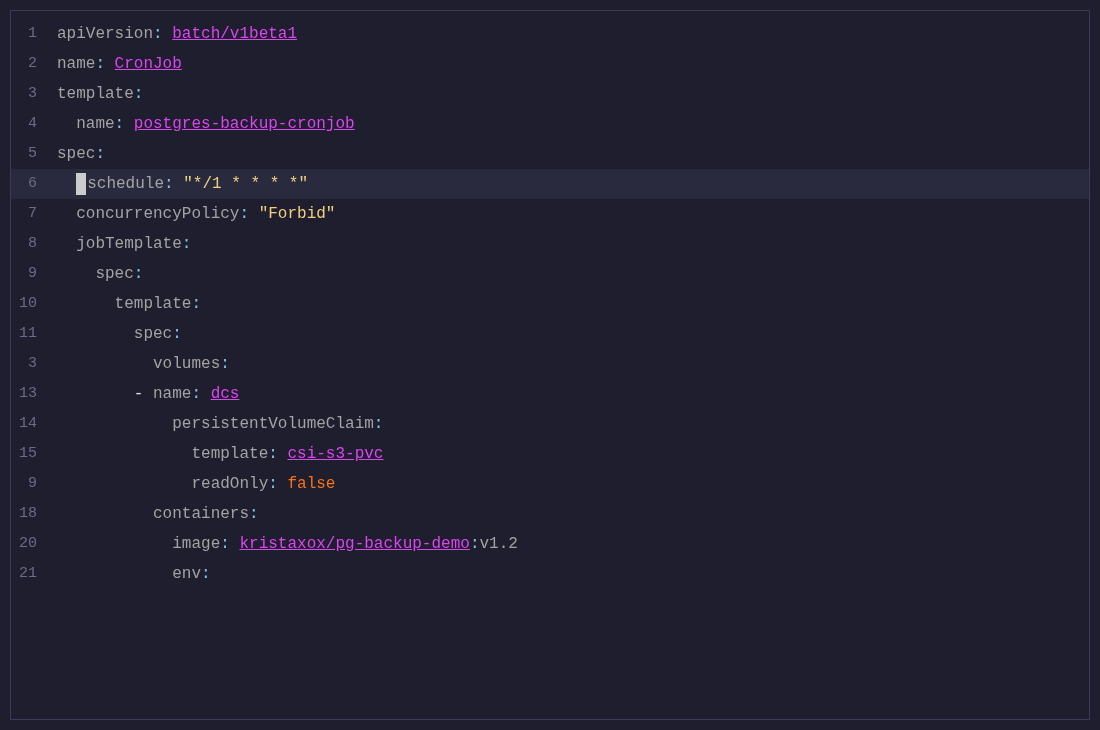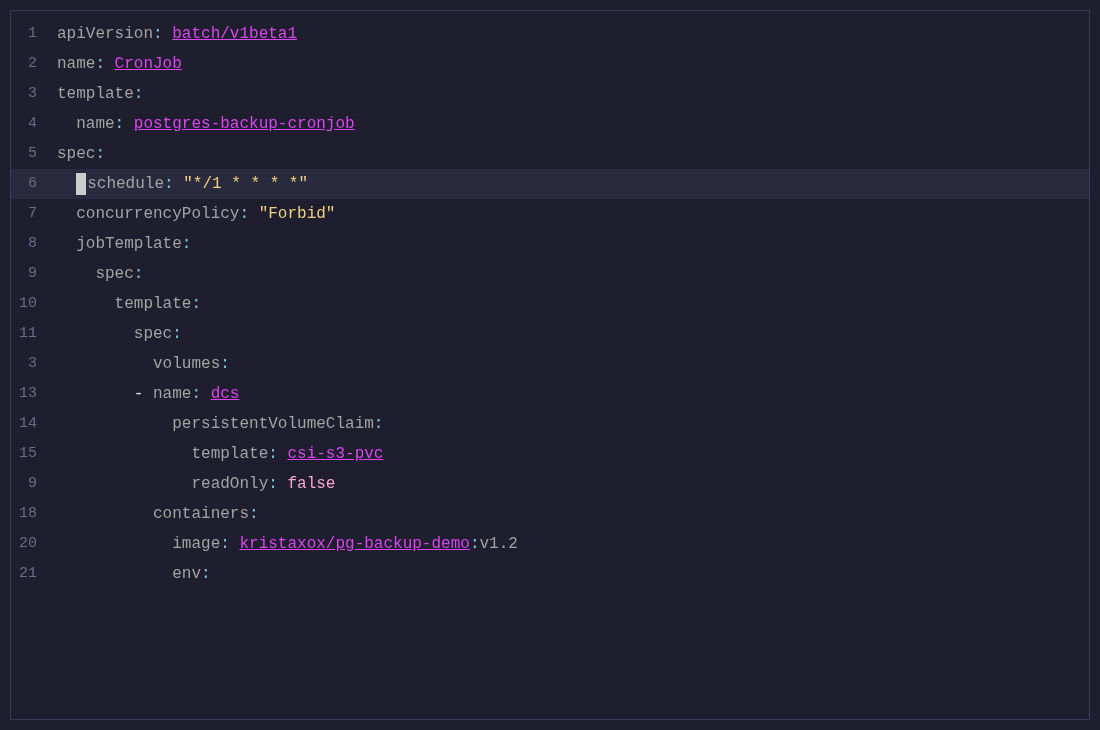--- a/index.html
+++ b/index.html
@@ -61,21 +61,21 @@
       width: 10px;
       height: 22px;
       background-color: #cccccc;
       vertical-align: middle;
       margin-right: 1px;
     }
 
     
     .key { color: #a3a3a3; }           
     .value-str { color: #f0d080; }     
-    .value-bool { color: #f9a8d4; }    
+    .value-bool { color: #f97316; }    
     .value-plain { color: #d946ef; text-decoration: underline; }   
     .colon { color: #7ec8e3; }
     .dash { color: #e0e0e0; }
   </style>
 </head>
 <body>
 
 <div class="editor-container" id="editor-container">
 <div class="code-line"><span class="line-number">1</span><span class="line-content"><span class="key">apiVersion</span><span class="colon">: </span><span class="value-plain">batch/v1beta1</span></span></div>
     <div class="code-line"><span class="line-number">2</span><span class="line-content"><span class="key">name</span><span class="colon">: </span><span class="value-plain">CronJob</span></span></div>

